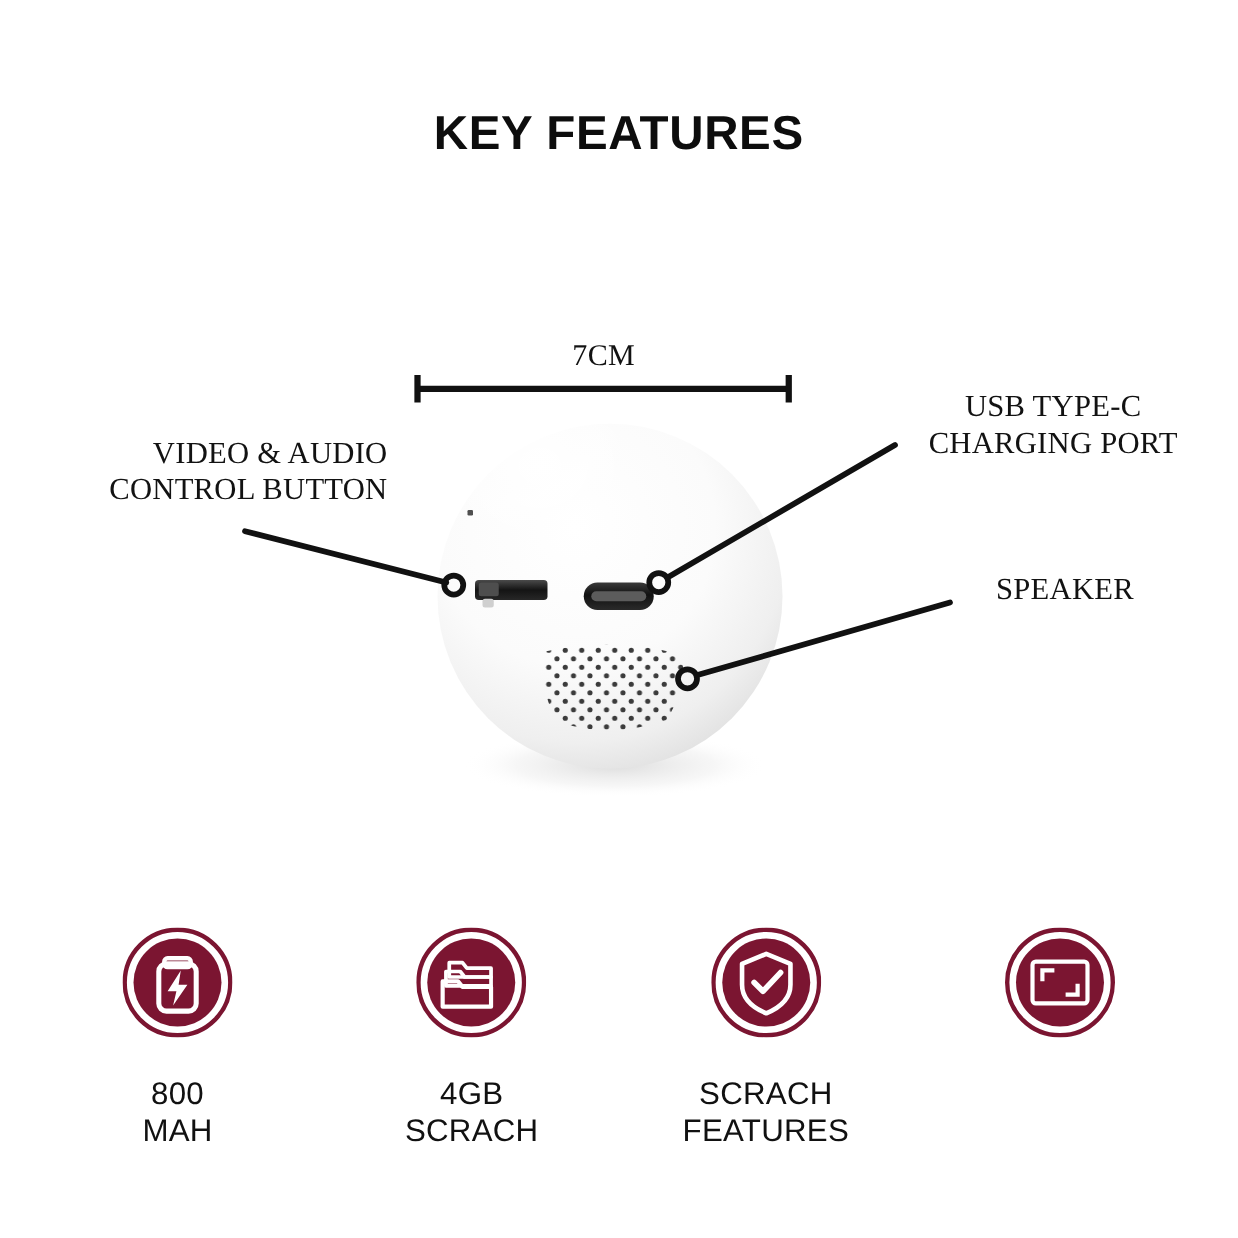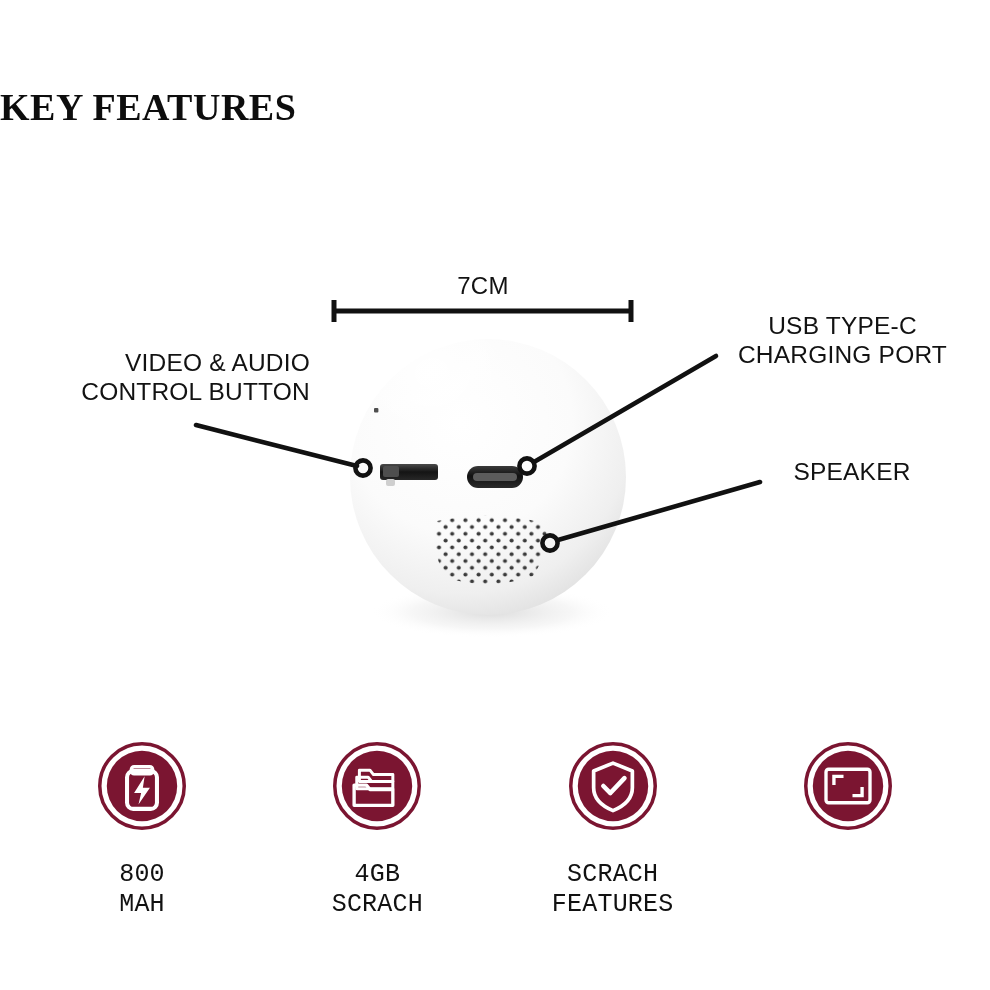--- a/index.html
+++ b/index.html
@@ -19,36 +19,36 @@
     background: #ffffff;
     overflow: hidden;
   }
 
   
   .title {
     position: absolute;
     left: 0;
     top: 88px;
     width: 990px;
-    text-align: left;
+    text-align: center;
     font-size: 38px;
     font-weight: bold;
     letter-spacing: 0.5px;
     color: #0d0d0d;
     line-height: 1;
-    font-family: Liberation Serif, serif;
   }
 
   
   #hero {
     position: absolute;
     left: 0;
     top: 0;
     width: 886px;
     height: 700px;
+    font-family: Liberation Serif, serif;
   }
   #hero-svg {
     position: absolute;
     left: 0;
     top: 0;
   }
 
   
   .callout-label {
     position: absolute;
@@ -99,21 +99,20 @@
     display: block;
   }
   .feature-caption {
     margin-top: 30px;
     text-align: center;
     font-size: 25px;
     line-height: 1.2;
     color: #111111;
     letter-spacing: 0.2px;
     white-space: pre-line;
-    font-family: Liberation Mono, monospace;
   }
 </style>
 </head>
 <body>
 
 <div id="page">
 
   <div class="title">KEY FEATURES</div>
 
   <div id="hero">

